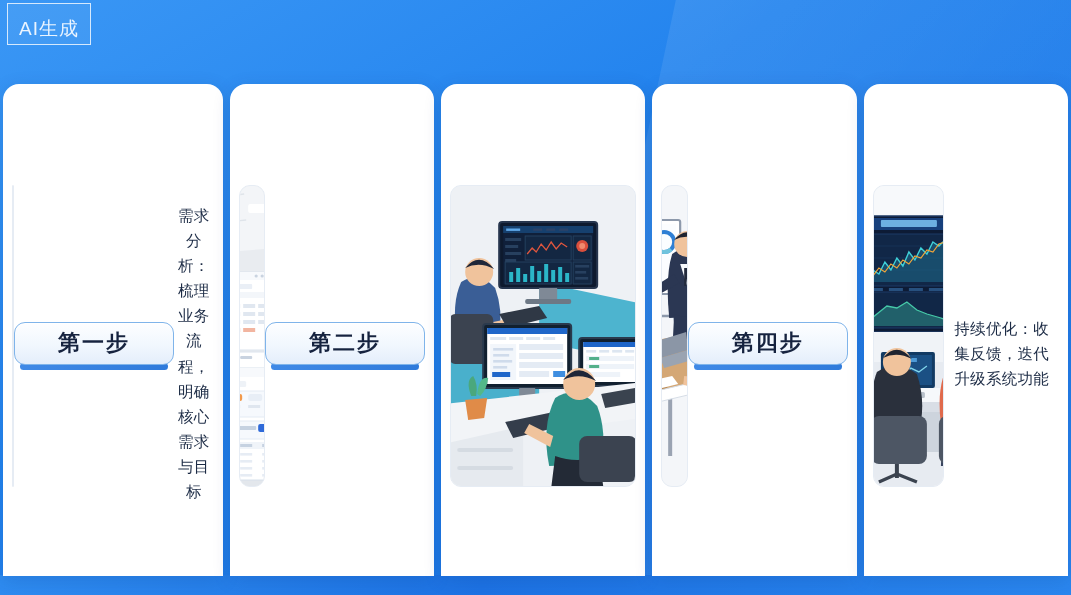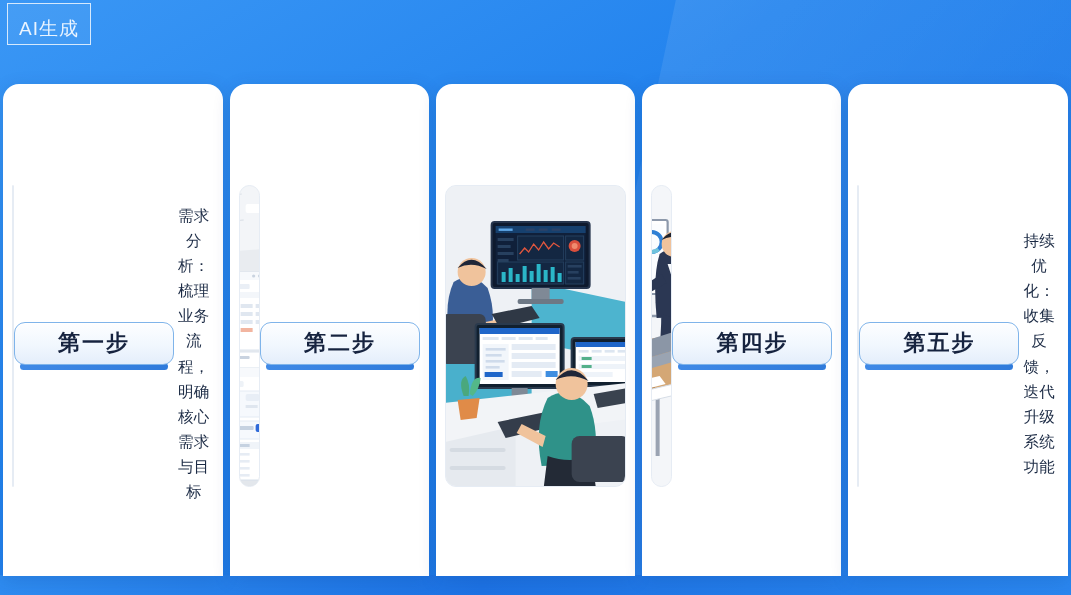--- a/index.html
+++ b/index.html
@@ -869,23 +869,19 @@
             <path d="M142 172 q14-17 29 1 q-15-8-29-1z" fill="#1f2430"></path>
             <path d="M134 234 q22 8 44 0 l2 44 l-48 2z" fill="#3a4560"></path>
             <rect x="130" y="230" width="56" height="48" rx="8" fill="#4d5664"></rect>
             <path d="M156 278 L156 292" stroke="#3b434f" stroke-width="4"></path>
             <path d="M138 296 L156 288 L176 296" stroke="#3b434f" stroke-width="3.4" fill="none"></path>
           </g>
           <path d="M20 274 L20 290" stroke="#3b434f" stroke-width="4"></path>
           <path d="M2 296 L20 288 L40 296" stroke="#3b434f" stroke-width="3.4" fill="none"></path>
         </svg>
       </div>
-      <div class="badge-wrap">
-        <div class="badge">第五步</div>
-        <div class="badge-shadow"></div>
-      </div>
       <div class="desc">持续优化：收集反馈，迭代升级系统功能</div>
     </div>
 
   </div>
 
   <div class="bottom-strip"></div>
 </div>
 
 </body></html>

